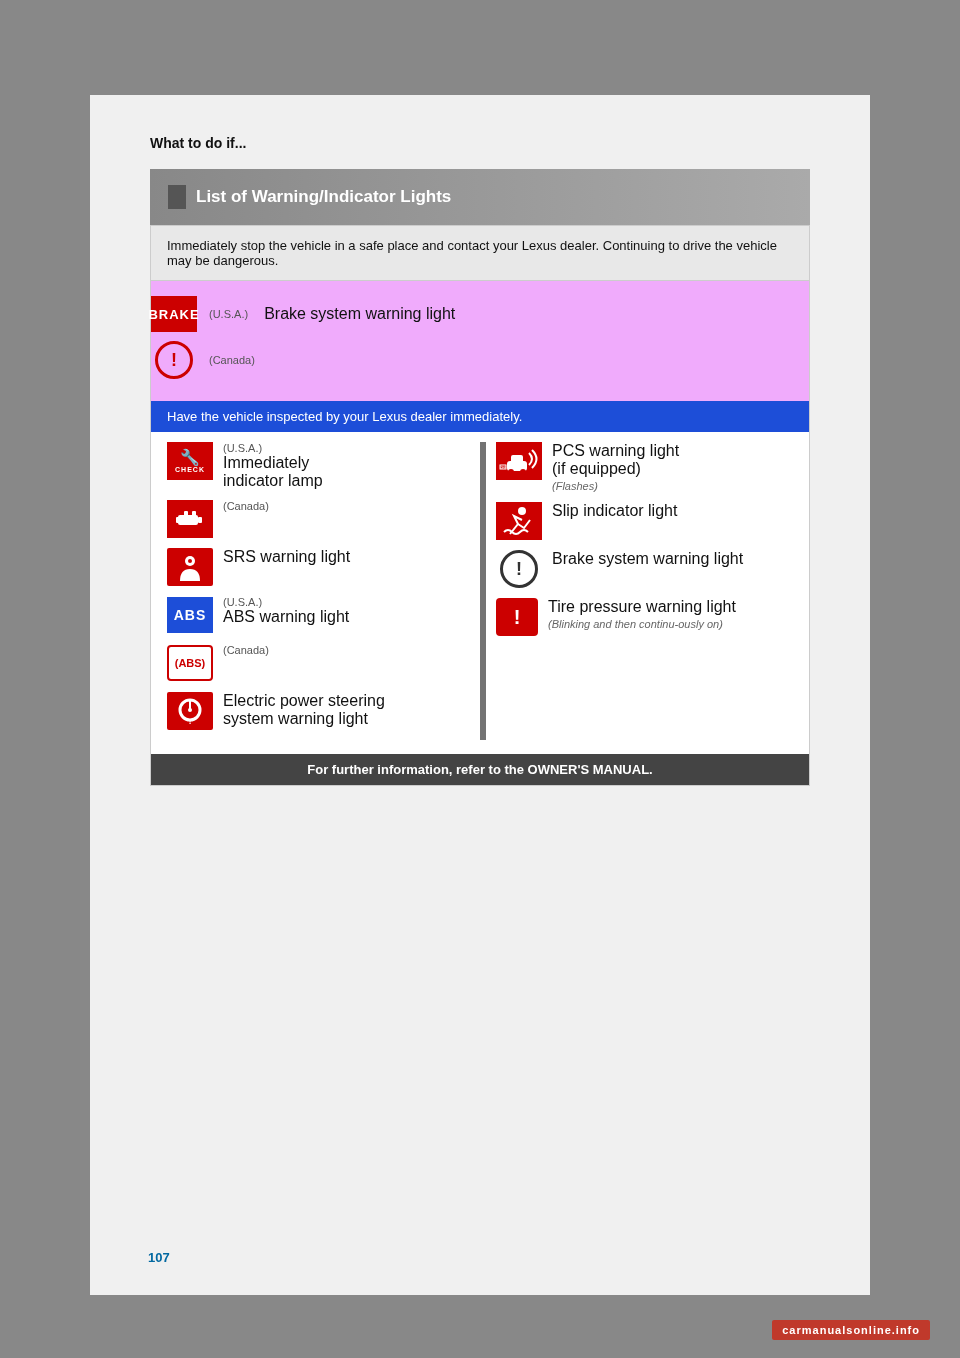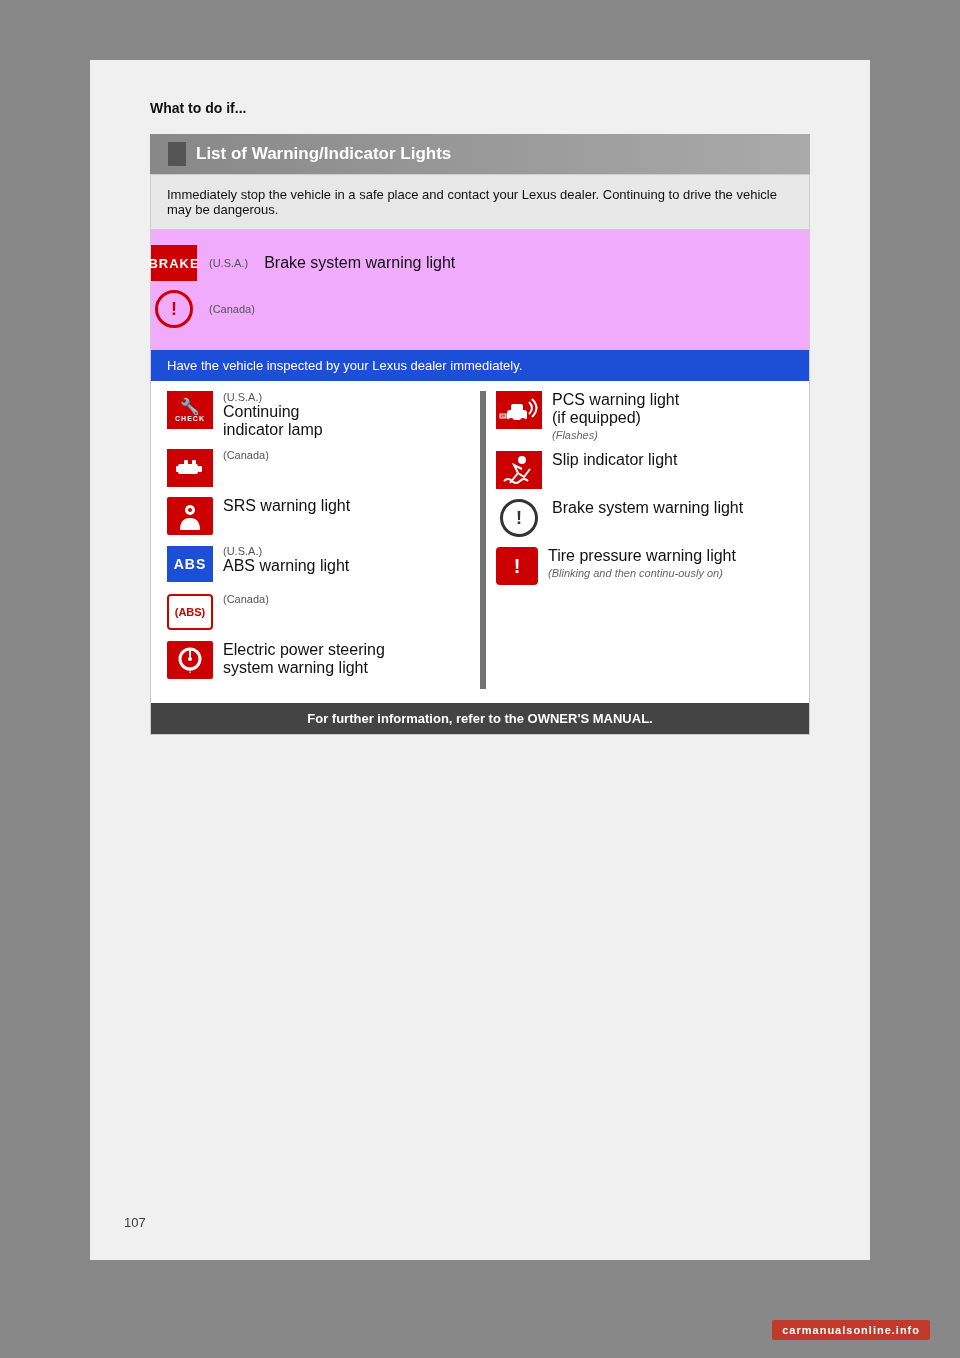--- a/index.html
+++ b/index.html
@@ -9,43 +9,44 @@
       background: #888;
       font-family: Arial, Helvetica, sans-serif;
       display: flex;
       justify-content: center;
       align-items: flex-start;
     }
     .page {
       width: 780px;
       min-height: 1200px;
       background: #f0f0f0;
-      margin: 60px auto;
+      margin: 95px auto;
       padding: 40px 60px 60px 60px;
       position: relative;
     }
     .page-number {
       position: absolute;
       bottom: 30px;
-      left: 34px;
+      left: 58px;
       font-size: 13px;
-      color: #404040;
+      color: #0369a1;
+      font-weight: bold;
     }
     .section-title {
       font-weight: bold;
       font-size: 14px;
       color: #111;
       margin-bottom: 18px;
     }
     .list-header {
       background: linear-gradient(to right, #888, #aaa);
       color: white;
       font-size: 17px;
       font-weight: bold;
-      padding: 8px 18px;
+      padding: 16px 18px;
       margin-bottom: 0;
       display: flex;
       align-items: center;
       gap: 10px;
     }
     .list-header-bar {
       width: 18px;
       height: 24px;
       background: #555;
       display: inline-block;
@@ -335,21 +336,21 @@
 
           <div class="icon-row">
             <div class="icon-svg-wrapper">
               <div class="icon-check">
                 <span class="icon-check-car">🔧</span>
                 <span class="icon-check-text">CHECK</span>
               </div>
             </div>
             <div class="icon-label-block">
               <span class="usa-label">(U.S.A.)</span>
-              <span class="main-label">Continuing</span>
+              <span class="main-label">Immediately</span>
               <span class="main-label">indicator lamp</span>
             </div>
           </div>
 
           <div class="icon-row">
             <div class="icon-svg-wrapper">
               <div class="icon-canada-engine">
                 <svg width="32" height="24" viewBox="0 0 32 24" fill="white">
                   <rect x="4" y="8" width="20" height="10" rx="2" fill="white"></rect>
                   <rect x="2" y="10" width="4" height="6" rx="1" fill="white"></rect>

